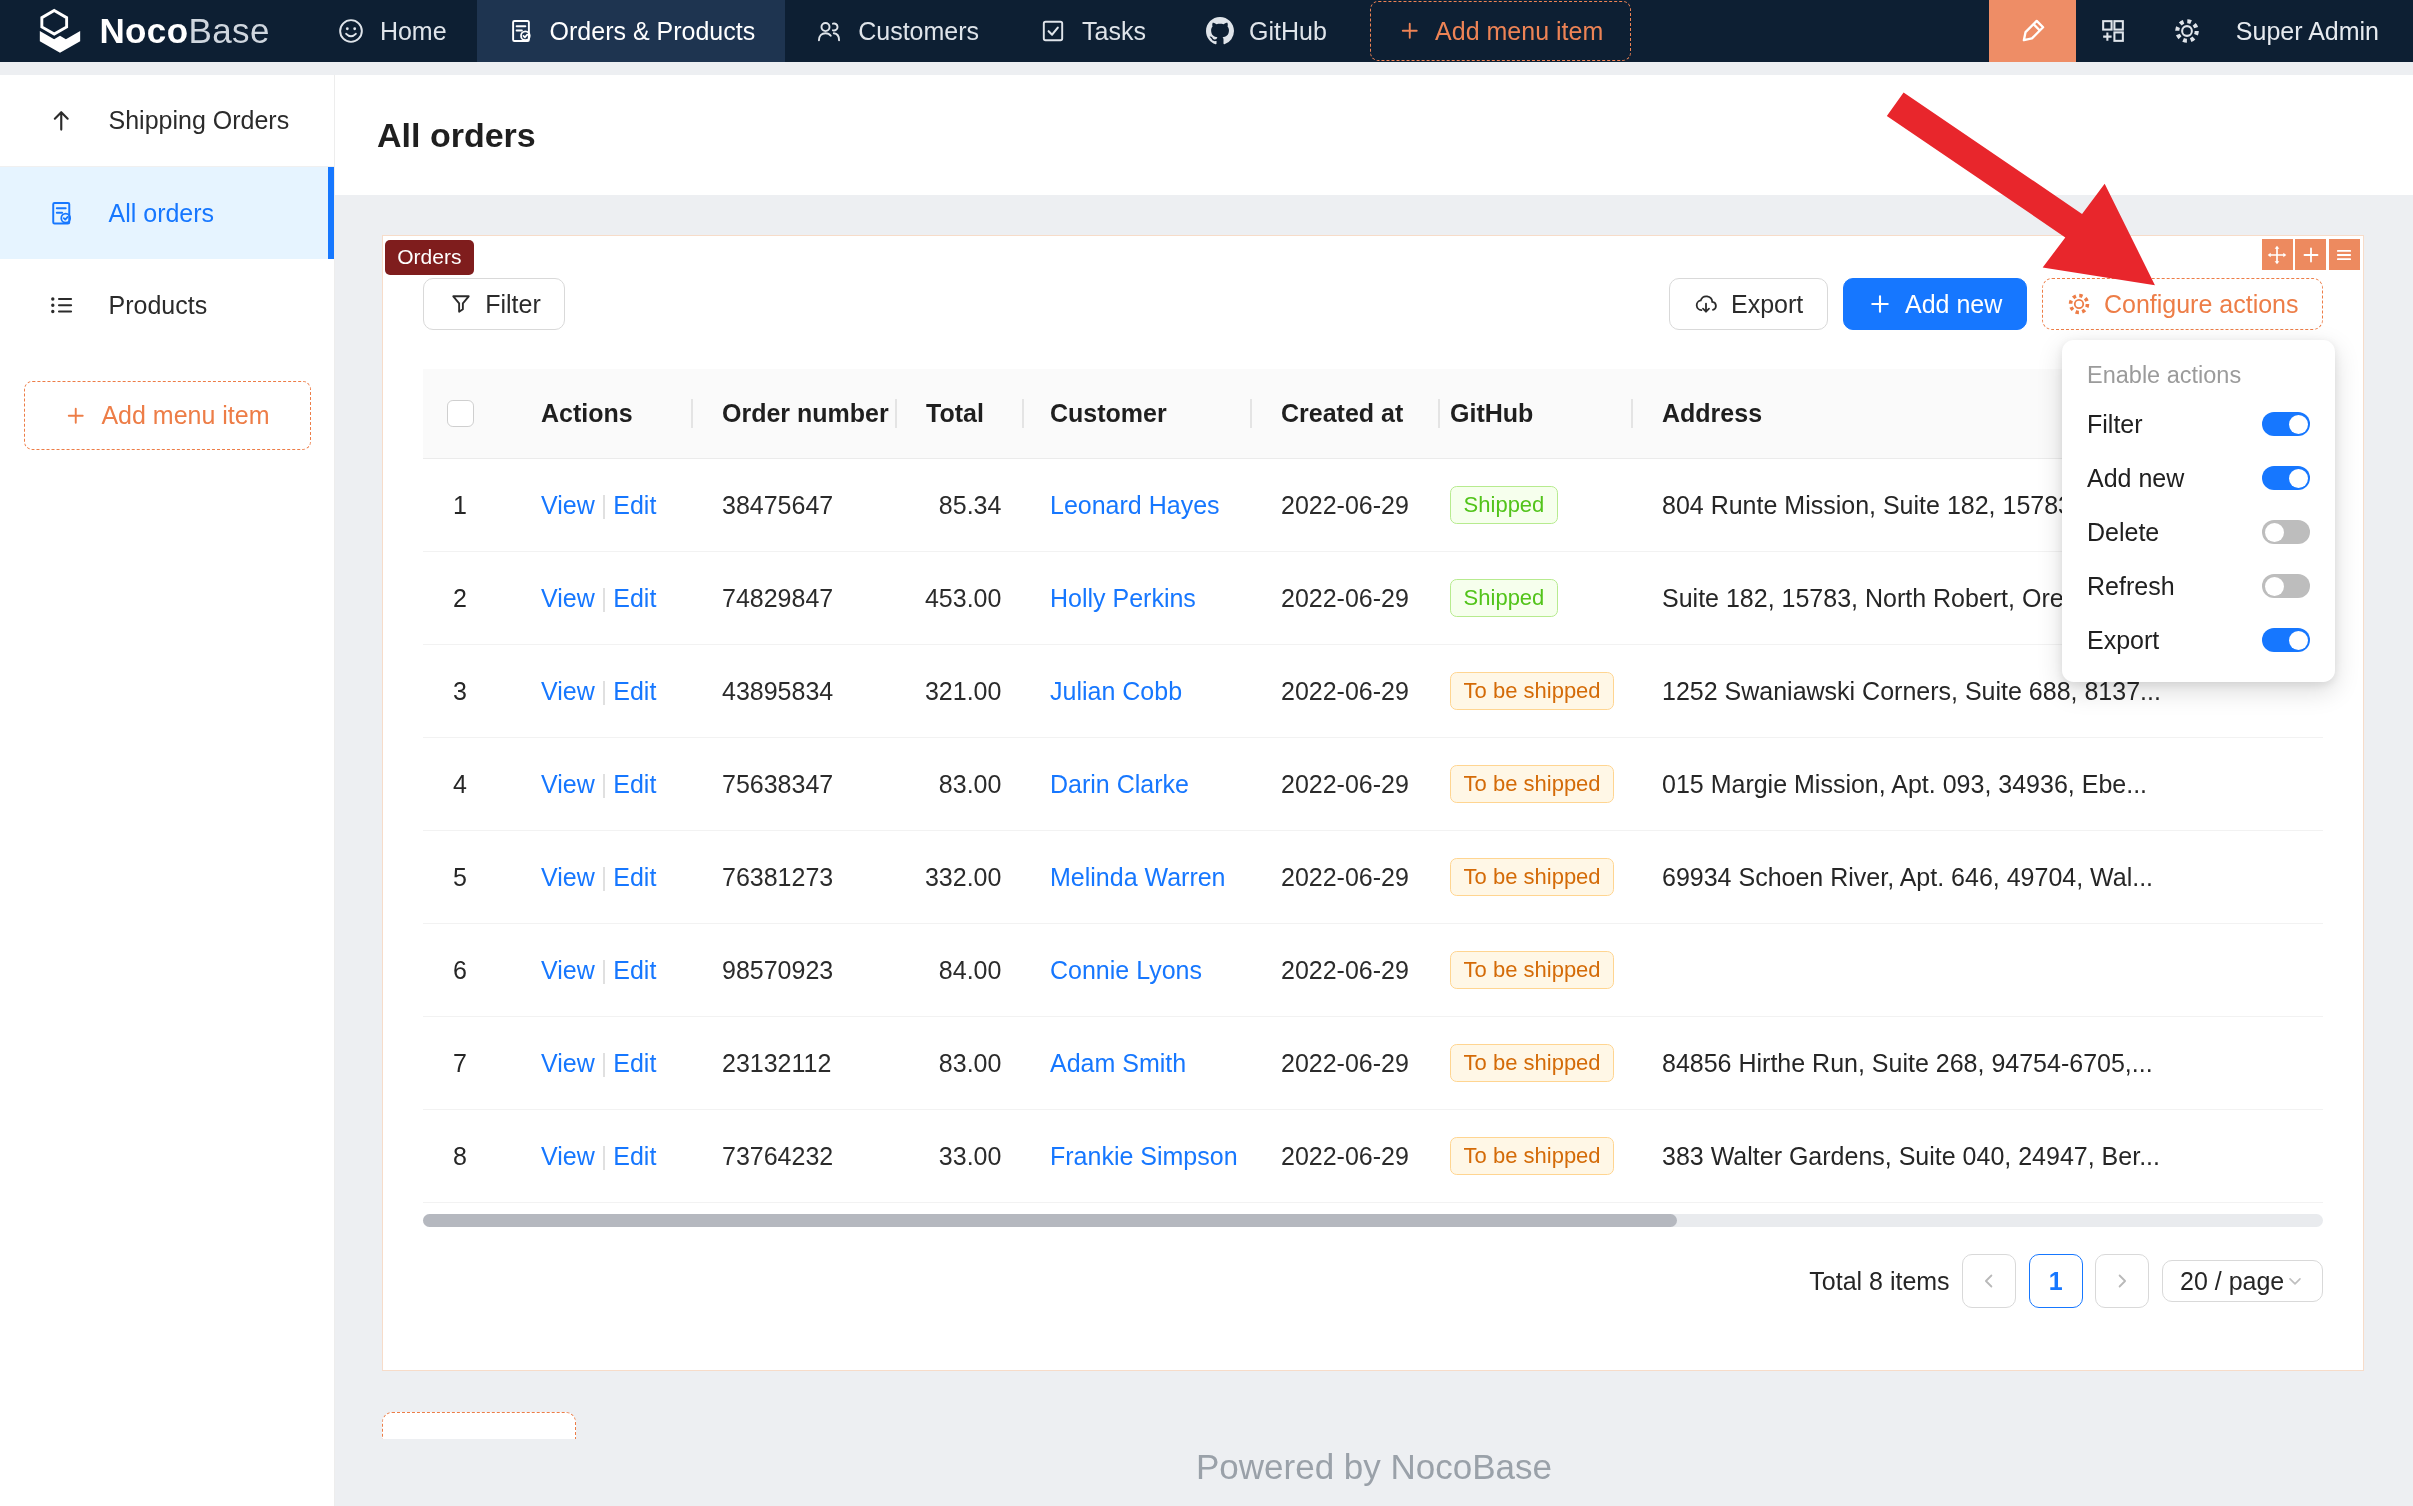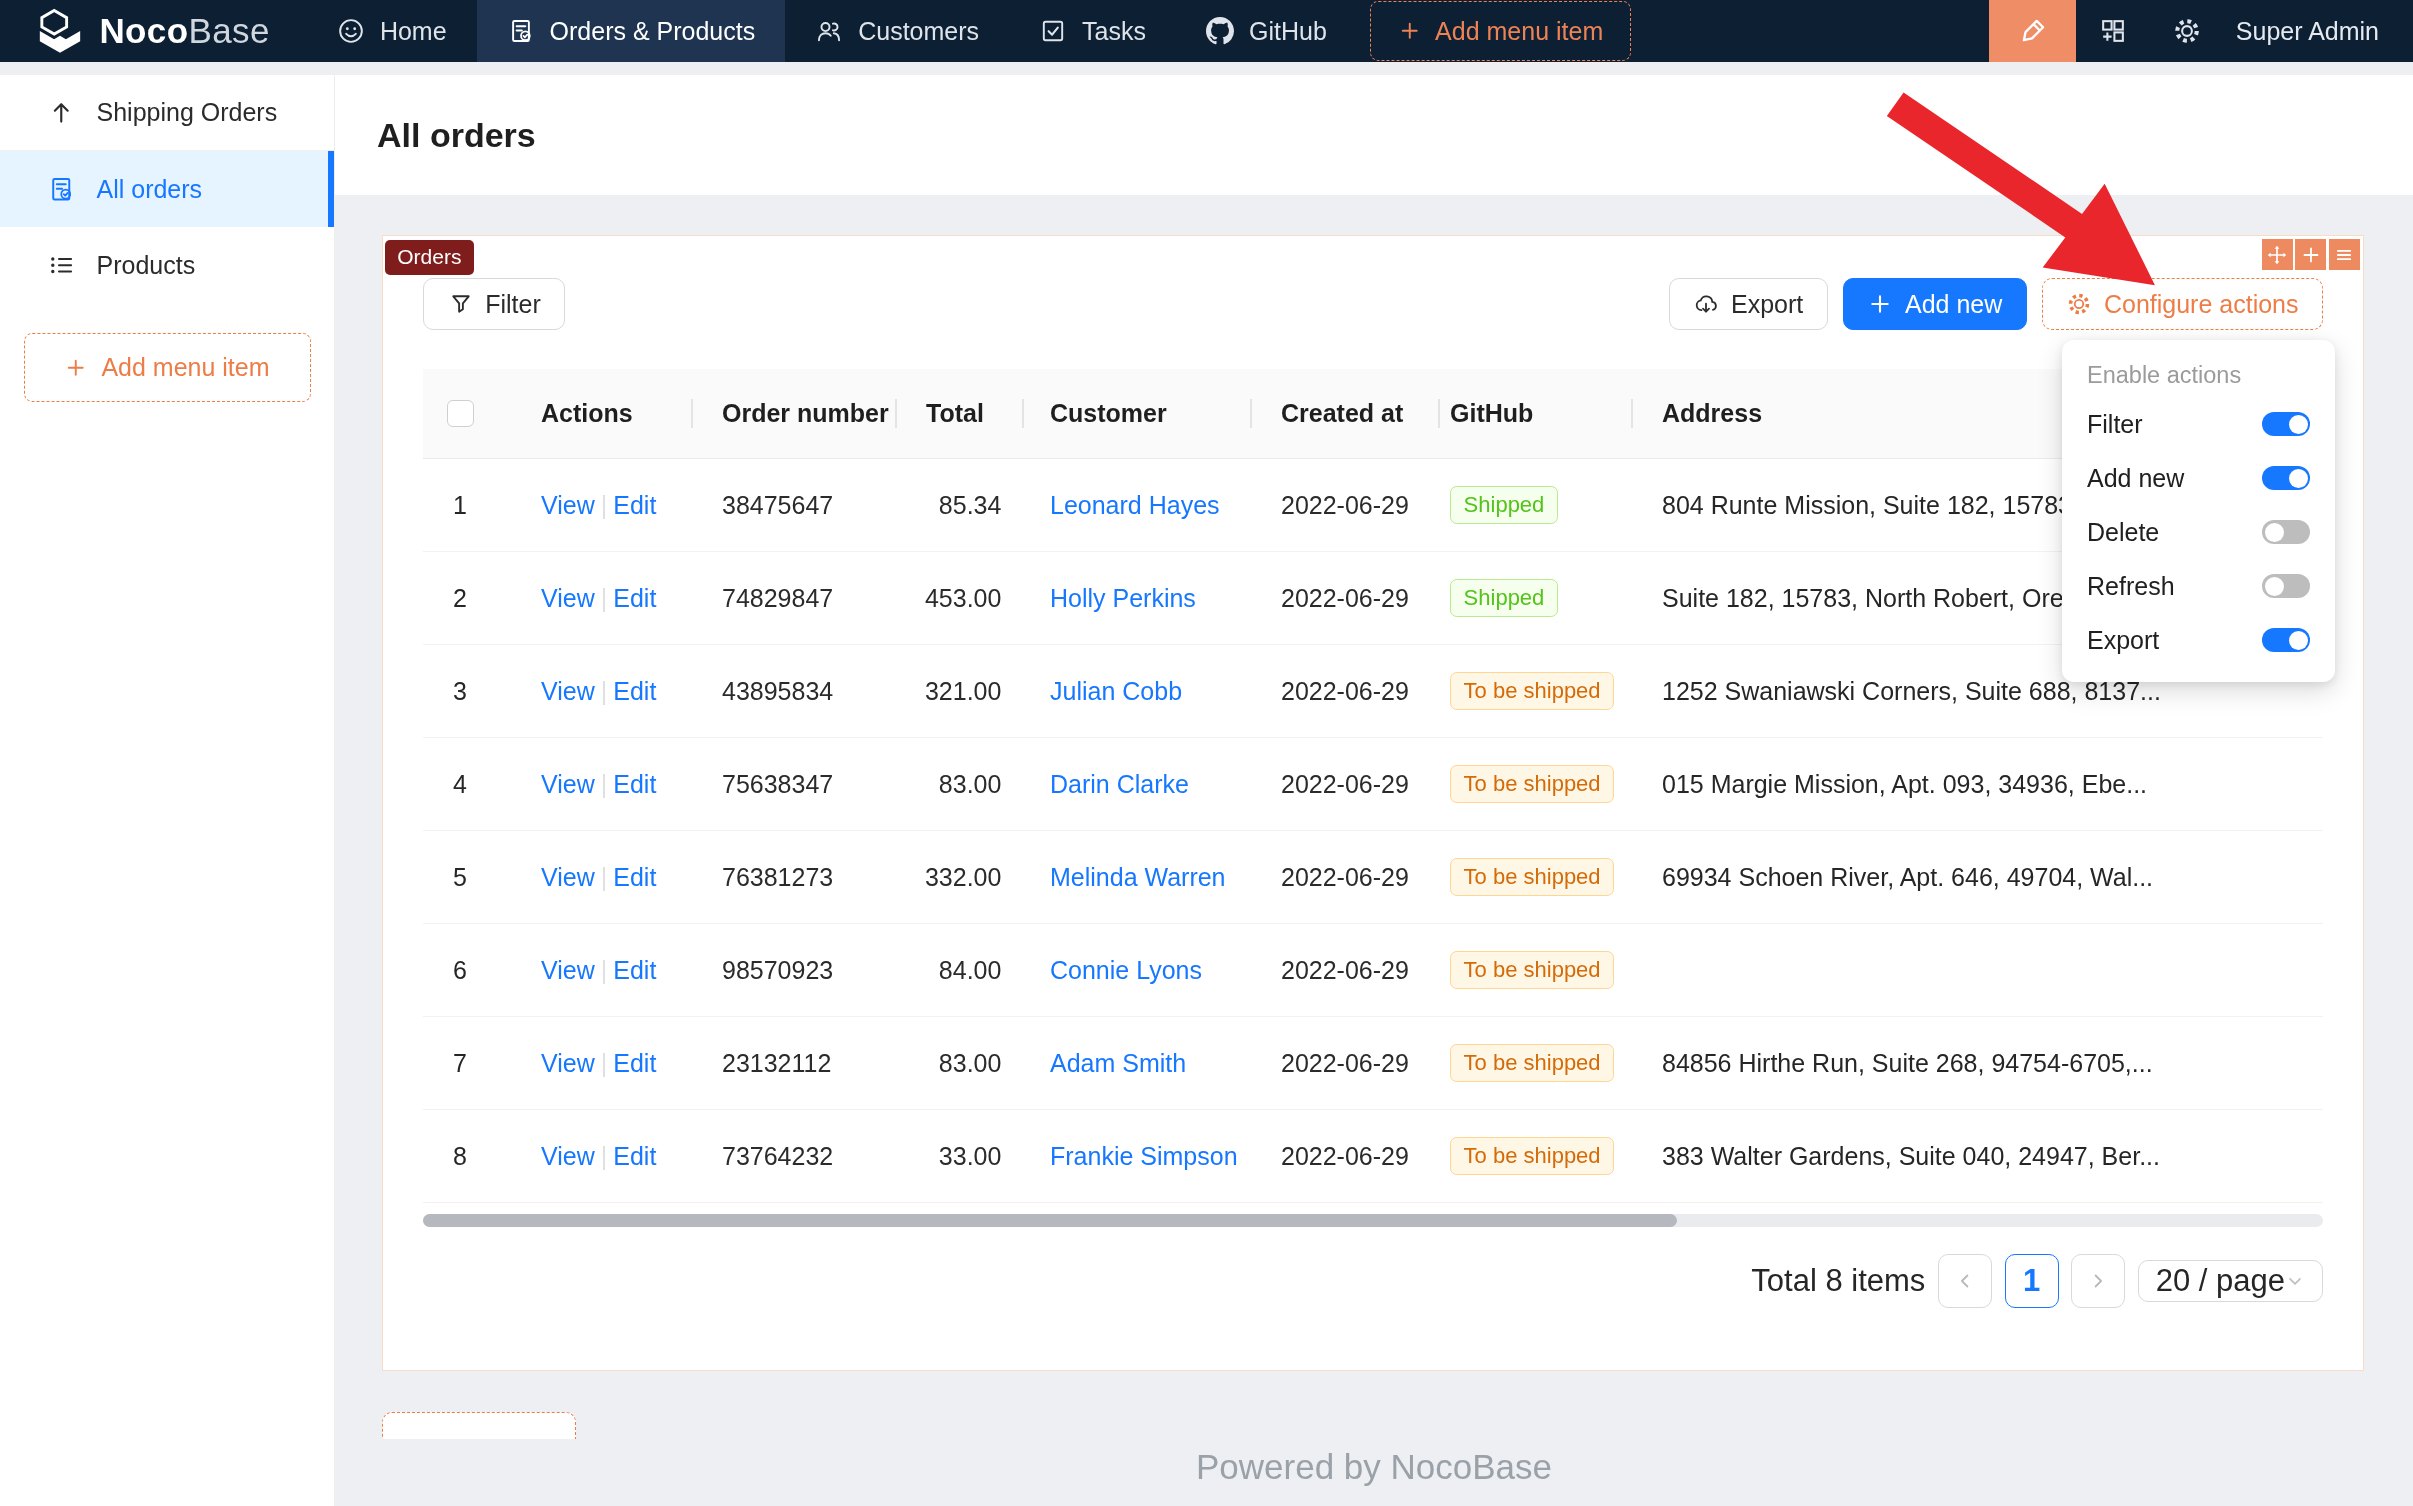--- a/index.html
+++ b/index.html
@@ -23,21 +23,21 @@
   .nav-add .icon svg{width:23.5px;height:23.5px}
   .nav-right{margin-left:auto;display:flex;align-items:stretch}
   .designer-btn{width:87px;background:#ee8d66;display:flex;align-items:center;justify-content:center;cursor:pointer;color:#fff}
   .designer-btn .icon svg{width:34px;height:34px}
   .nav-icon-btn{display:flex;align-items:center;padding:0 22px;cursor:pointer;color:#dfe4ea}
   .nav-icon-btn .icon svg{width:30px;height:30px}
   .nav-user{display:flex;align-items:center;font-size:25px;color:#e6eaef;padding:0 34px 0 11.7px;cursor:pointer}
 
   
   .sidebar{position:absolute;top:75px;left:0;width:335px;bottom:0;background:#fff;border-right:1.7px solid #ededed;z-index:10}
-  .side-item{height:76px;display:flex;align-items:center;gap:21px;padding:0 17px 0 47px;font-size:25px;color:#2b2b2b;cursor:pointer;position:relative}
+  .side-item{height:92px;display:flex;align-items:center;gap:33px;padding:0 17px 0 47px;font-size:25px;color:#2b2b2b;cursor:pointer;position:relative}
   .side-item:first-child{border-bottom:1.7px solid #f0f0f0}
   .side-item .icon svg{width:28.5px;height:28.5px}
   .side-item.selected{background:#e6f4ff;color:#1677ff}
   .side-item.selected::after{content:"";position:absolute;right:0;top:0;bottom:0;width:5.9px;background:#1677ff}
   .side-add{margin:30px 23.5px;height:69px;border:1.7px dashed #ed7d47;border-radius:8.4px;color:#ed7d47;display:flex;align-items:center;justify-content:center;gap:13.4px;font-size:25px;cursor:pointer}
   .side-add .icon svg{width:23.5px;height:23.5px}
 
   
   .page-head{position:absolute;top:75px;left:335px;right:0;height:120px;background:#fff;display:flex;align-items:center;padding-left:42px;z-index:5}
   .page-title{font-size:34px;font-weight:600;color:#1f1f1f}
@@ -84,21 +84,21 @@
   .tr>div:nth-child(8){padding-left:29px;color:#262626}
   a.lnk{color:#1677ff;text-decoration:none;cursor:pointer}
   .act-sep{color:#e0e0e0}
   .tag{display:inline-block;font-size:22px;line-height:1;padding:6.7px 12.6px 7.5px;border-radius:6.7px;border:1.7px solid}
   .tag.success{background:#f6ffed;border-color:#b7eb8f;color:#52c41a}
   .tag.warning{background:#fff7e6;border-color:#ffd591;color:#d46b08}
 
   .hscroll{margin:11px 40px 0;height:13.4px;border-radius:6.7px;background:#e9ebee;position:relative;cursor:pointer}
   .hscroll .thumb{position:absolute;left:0;top:0;height:13.4px;width:66%;border-radius:6.7px;background:#b5b8bf;cursor:grab}
 
-  .pager{margin:27px 40px 0;display:flex;justify-content:flex-end;align-items:center;gap:12.6px;font-size:31px;color:#262626}
+  .pager{margin:27px 40px 0;display:flex;justify-content:flex-end;align-items:center;gap:12.6px;font-size:25px;color:#262626}
   .pg-btn{width:54px;height:54px;border:1.7px solid #d9d9d9;border-radius:10px;background:#fff;display:flex;align-items:center;justify-content:center;color:#b9b9b9;cursor:pointer}
   .pg-btn .icon svg{width:22px;height:22px}
   .pg-btn.active{border-color:#1677ff;color:#1677ff;font-weight:600}
   .pg-select{height:42px;min-width:161px;border:1.7px solid #d9d9d9;border-radius:10px;background:#fff;display:flex;align-items:center;justify-content:space-between;padding:0 17px;cursor:pointer;color:#262626}
   .pg-select .icon{color:#bfbfbf}
   .pg-select .icon svg{width:20px;height:20px}
 
   .addblock-clip{position:absolute;left:47px;top:1217px;height:27px;overflow:hidden}
   .addblock-btn{width:194px;height:77px;background:#fff;border:1.7px dashed #ed7d47;border-radius:10px;color:#ed7d47;font-size:25px;display:flex;align-items:center;justify-content:center;gap:11.7px;cursor:pointer}
 

